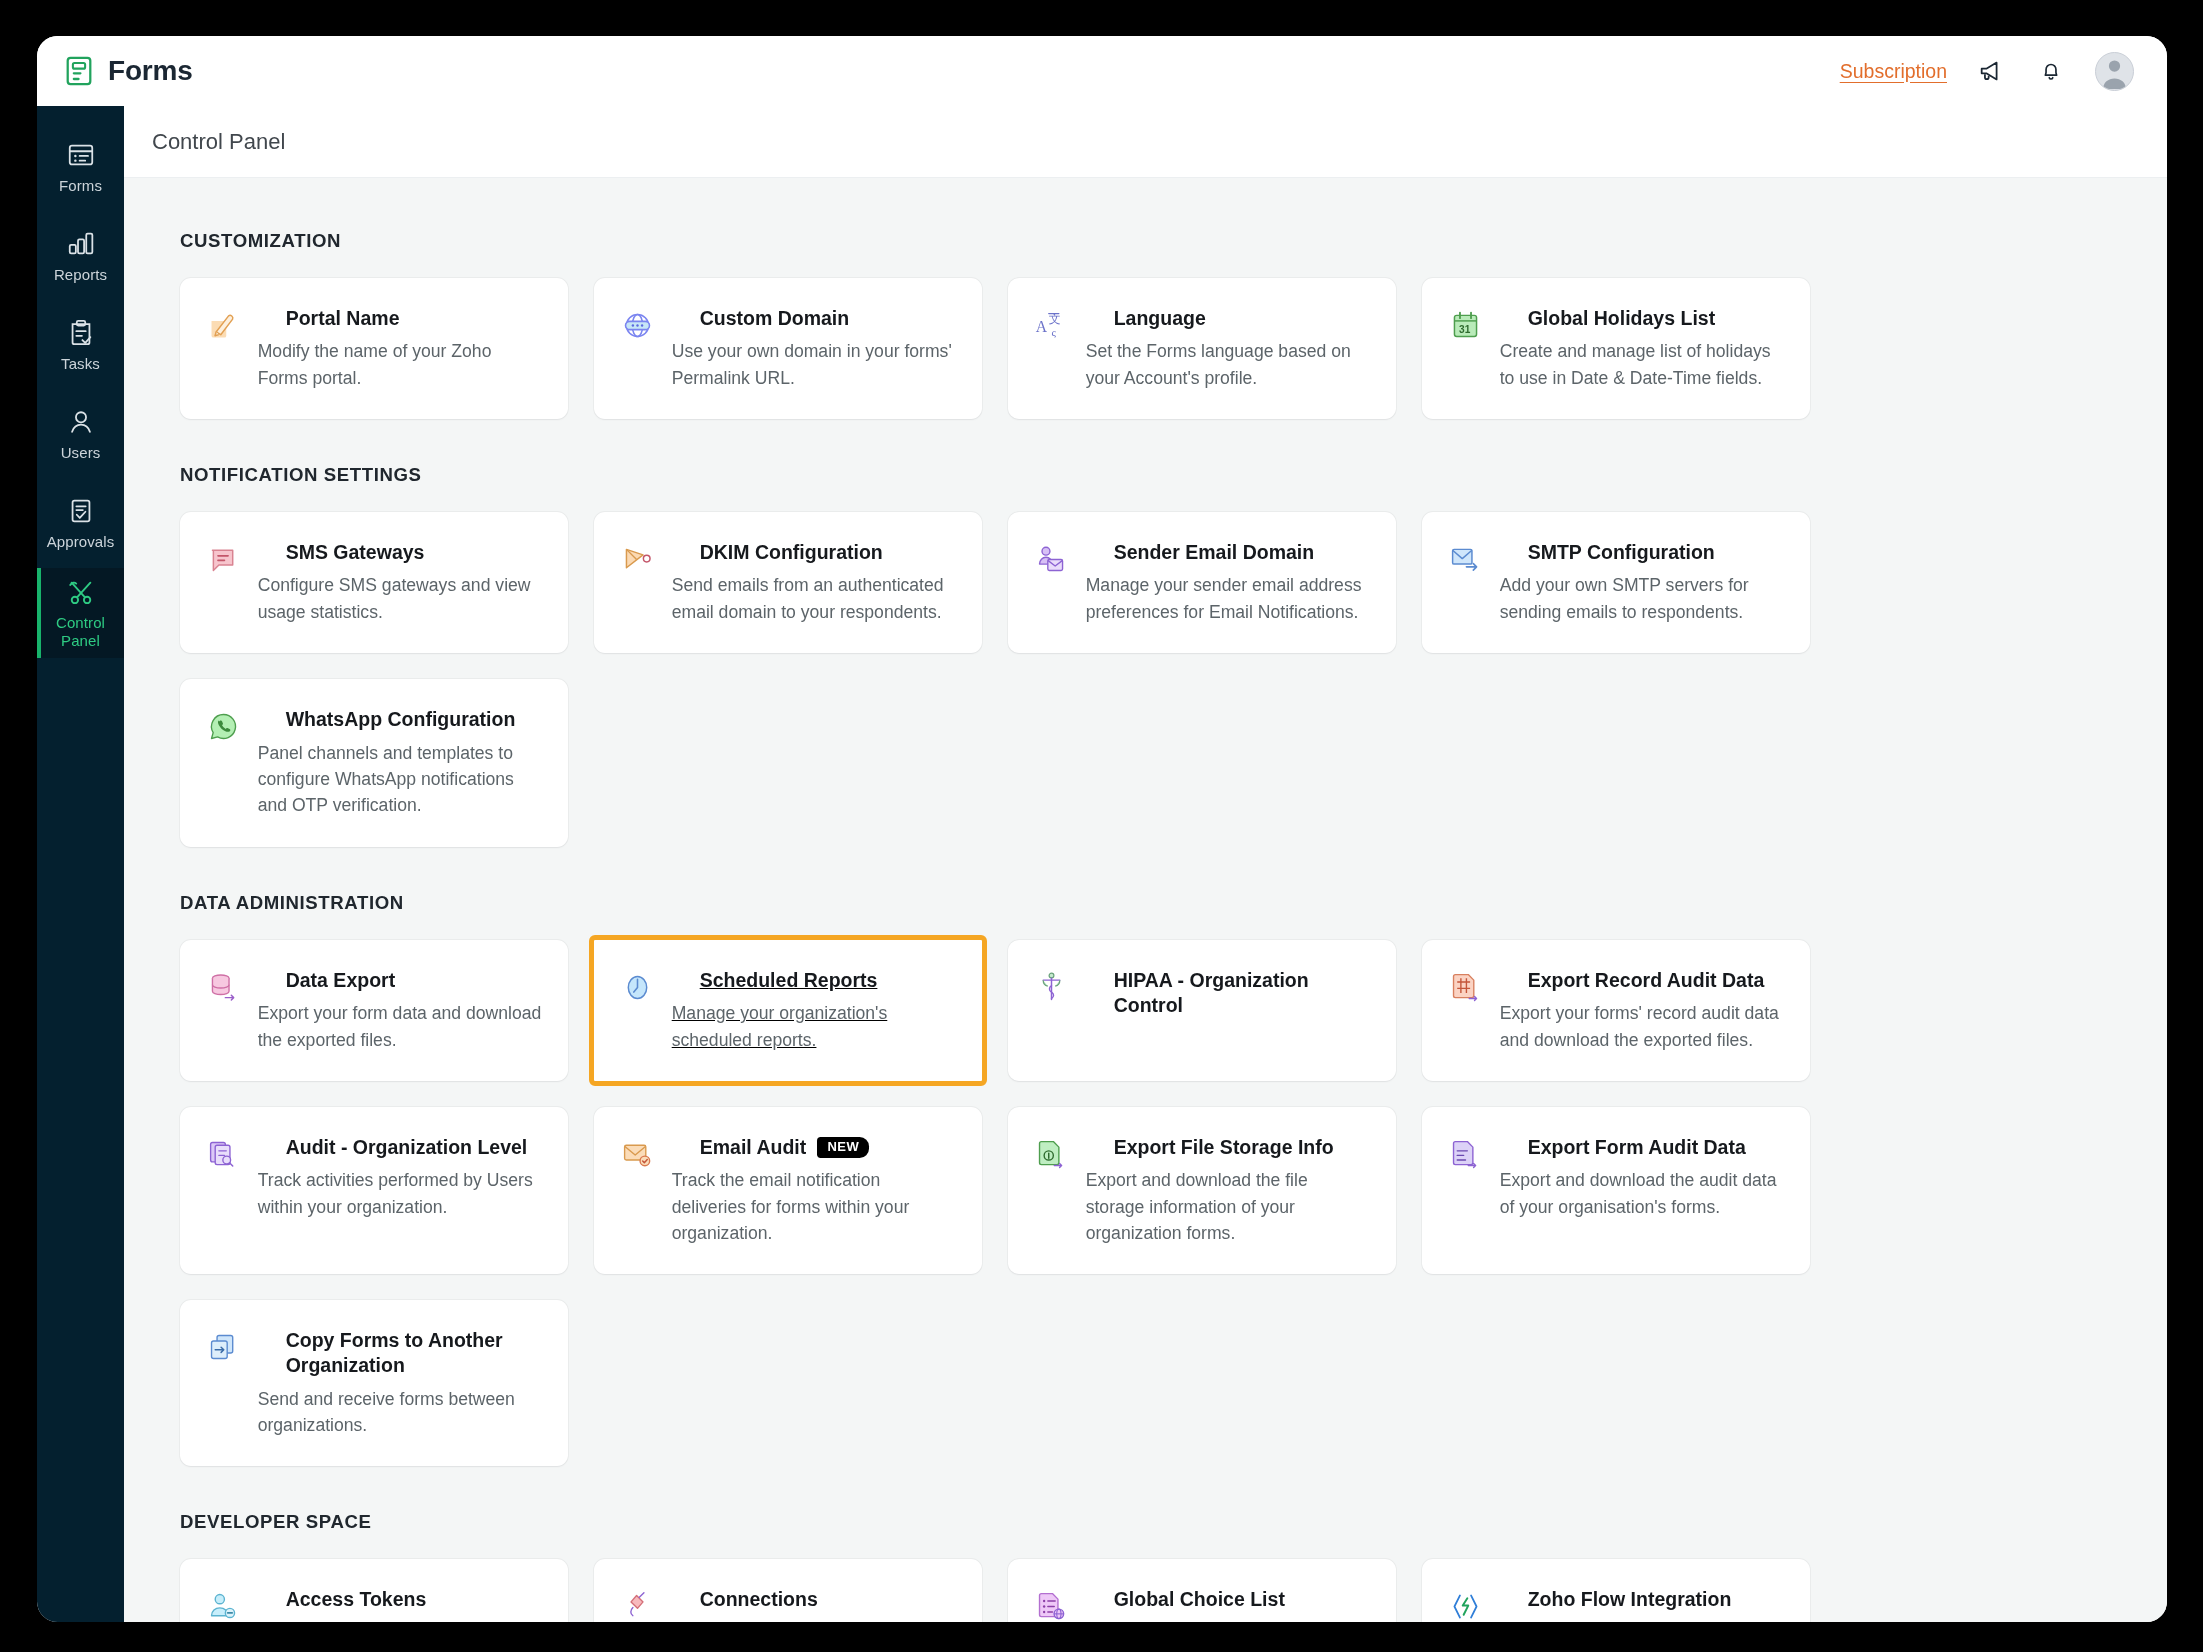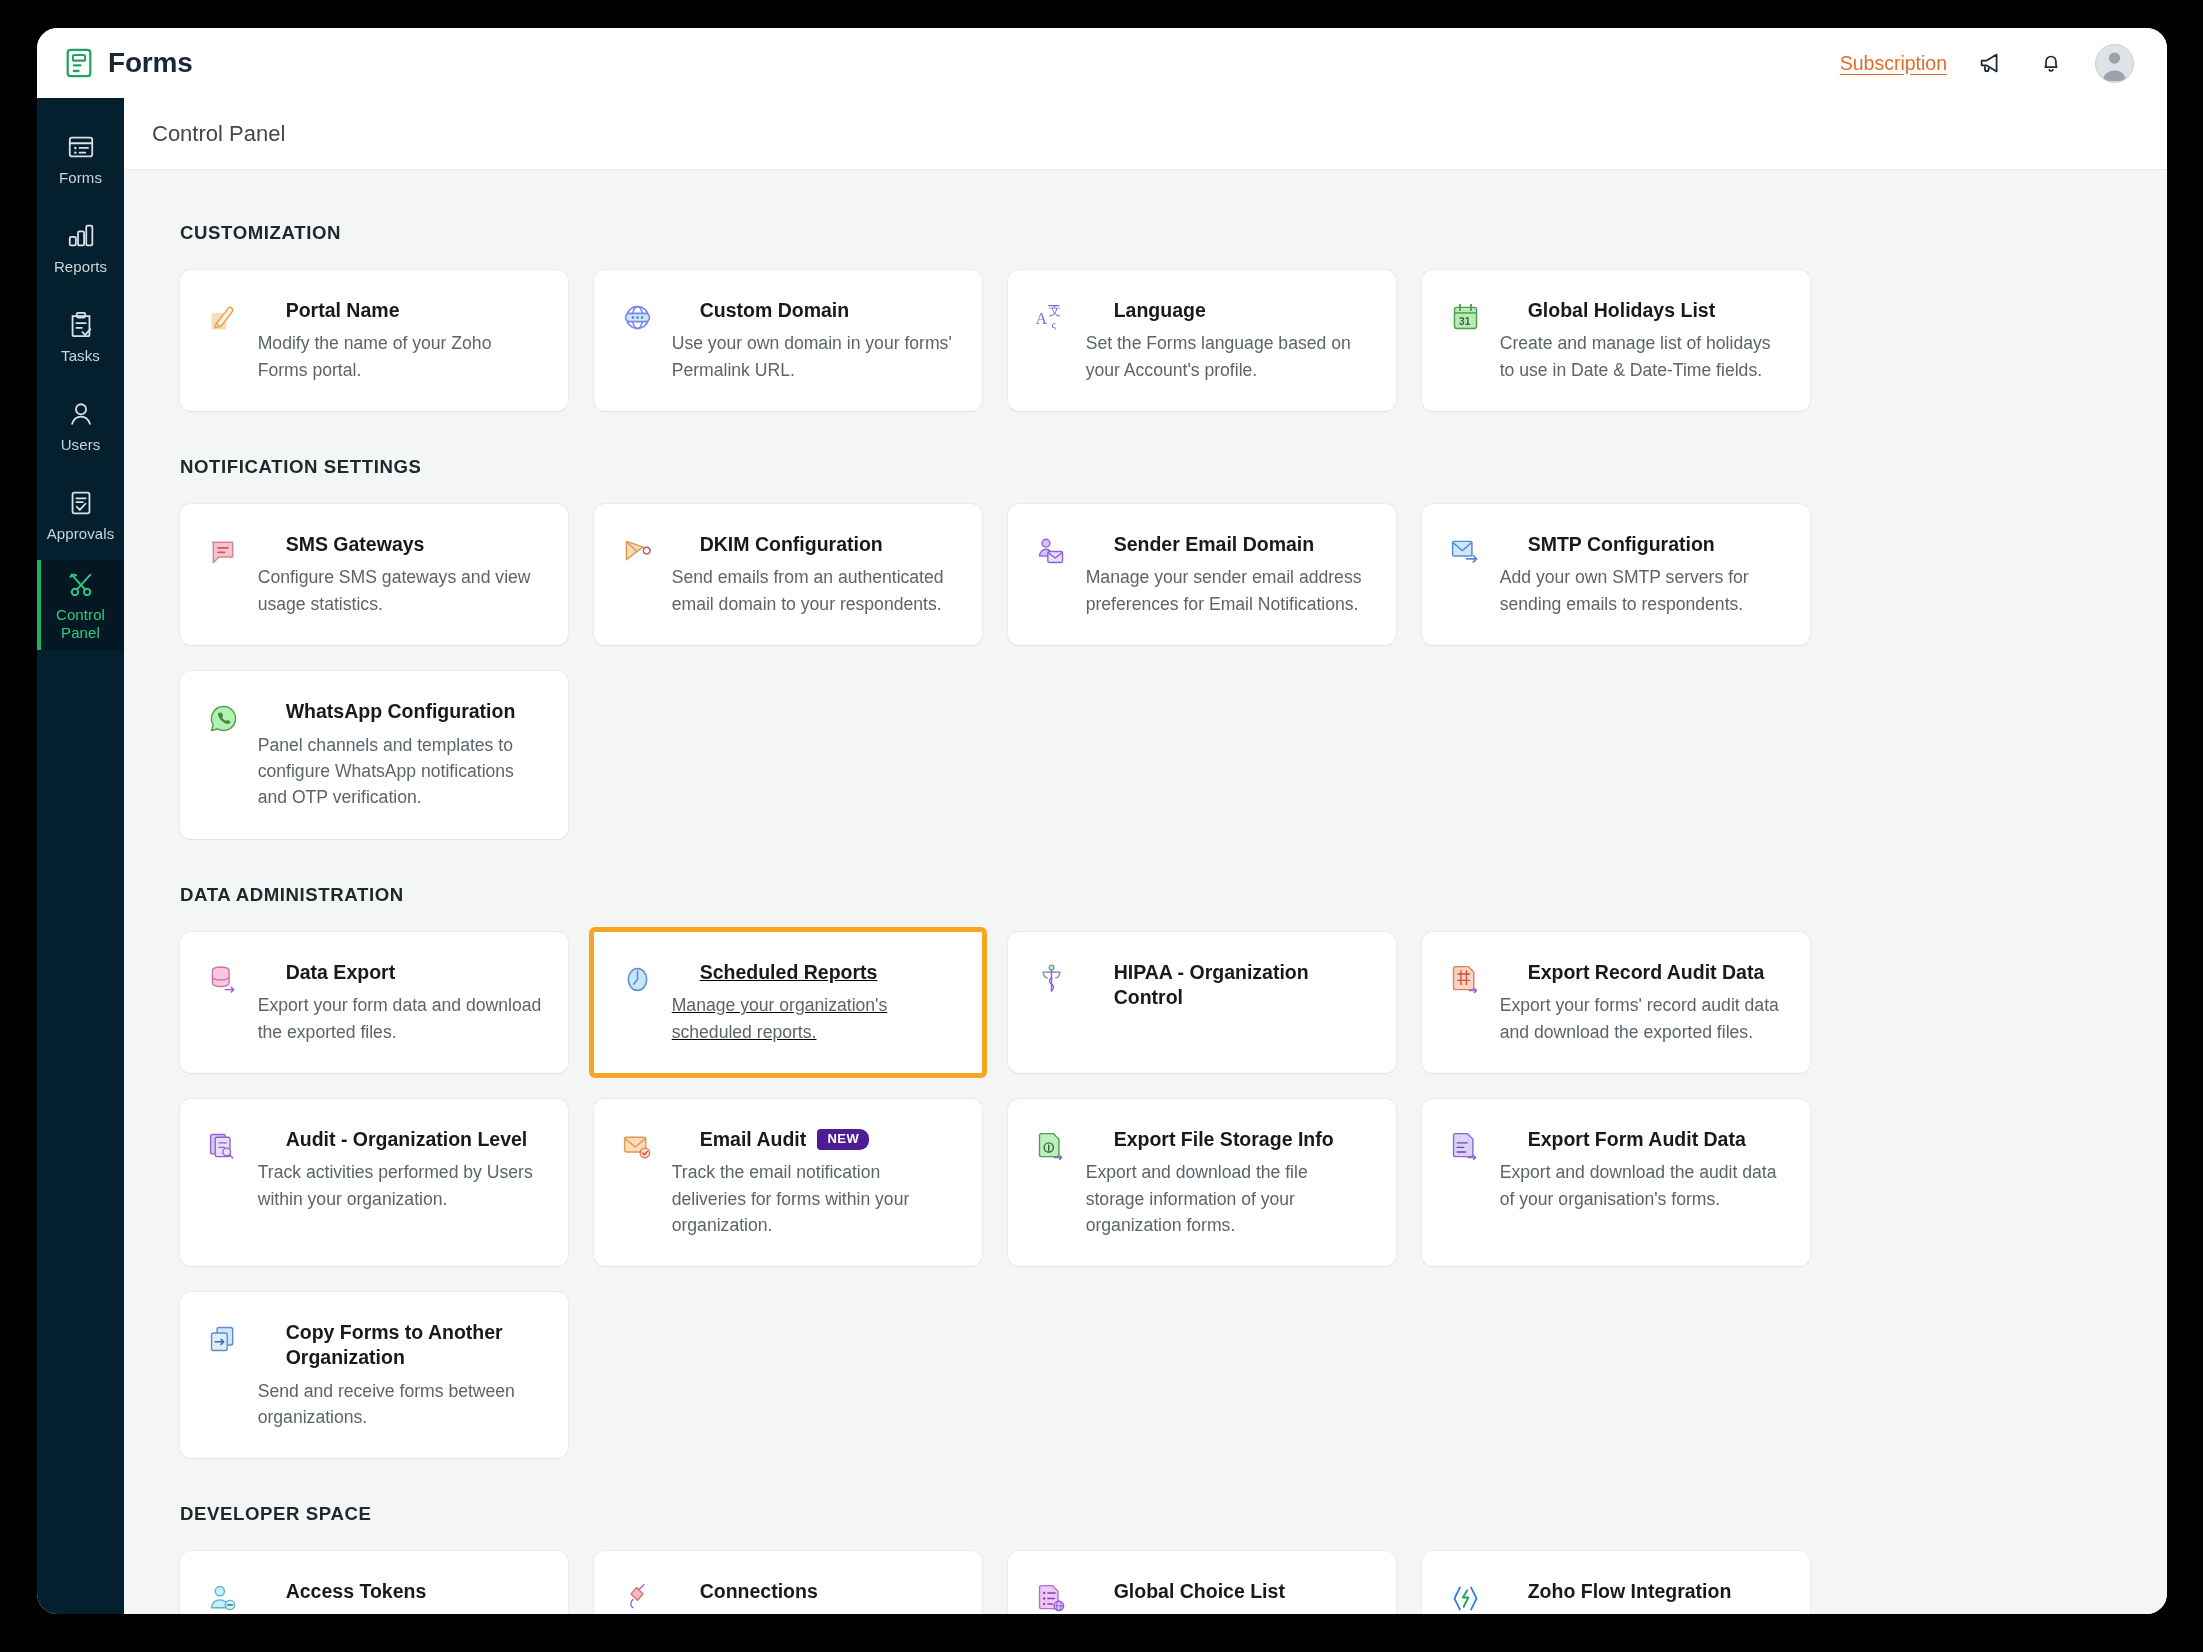--- a/index.html
+++ b/index.html
@@ -4,21 +4,21 @@
 <style>
   * { box-sizing: border-box; margin: 0; padding: 0; }
   html, body {
     width: 2204px; height: 1652px;
     background: #000000;
     font-family: "Liberation Sans", sans-serif;
     overflow: hidden;
   }
   .app-frame {
     position: absolute;
-    left: 37px; top: 28px;
+    left: 37px; top: 36px;
     width: 2130px; height: 1586px;
     background: #ffffff;
     border-radius: 20.4px;
     overflow: hidden;
     display: flex;
     flex-direction: column;
     box-shadow: 0 0 0 0.9px rgba(0,0,0,0.05);
   }
   
   .topbar {
@@ -130,21 +130,21 @@
     display: flex; align-items: center; gap: 11px;
     flex-wrap: wrap; margin-bottom: 7.4px;
   }
   .card-title {
     font-size: 19.5px; font-weight: bold; color: #16191d;
     line-height: 1.28;
     margin-left: 28px;
   }
   .badge-new {
     display: inline-block;
-    background: #4c1d95; color: #ffffff;
+    background: #000000; color: #ffffff;
     font-size: 13px; font-weight: bold;
     letter-spacing: 0.5px;
     padding: 2.8px 10.2px 3.7px 10.2px;
     border-radius: 3.7px 9.3px 9.3px 3.7px;
     line-height: 1.1;
   }
   .card-desc {
     font-size: 17.6px; color: #5c6469; line-height: 1.5;
   }
 </style>

